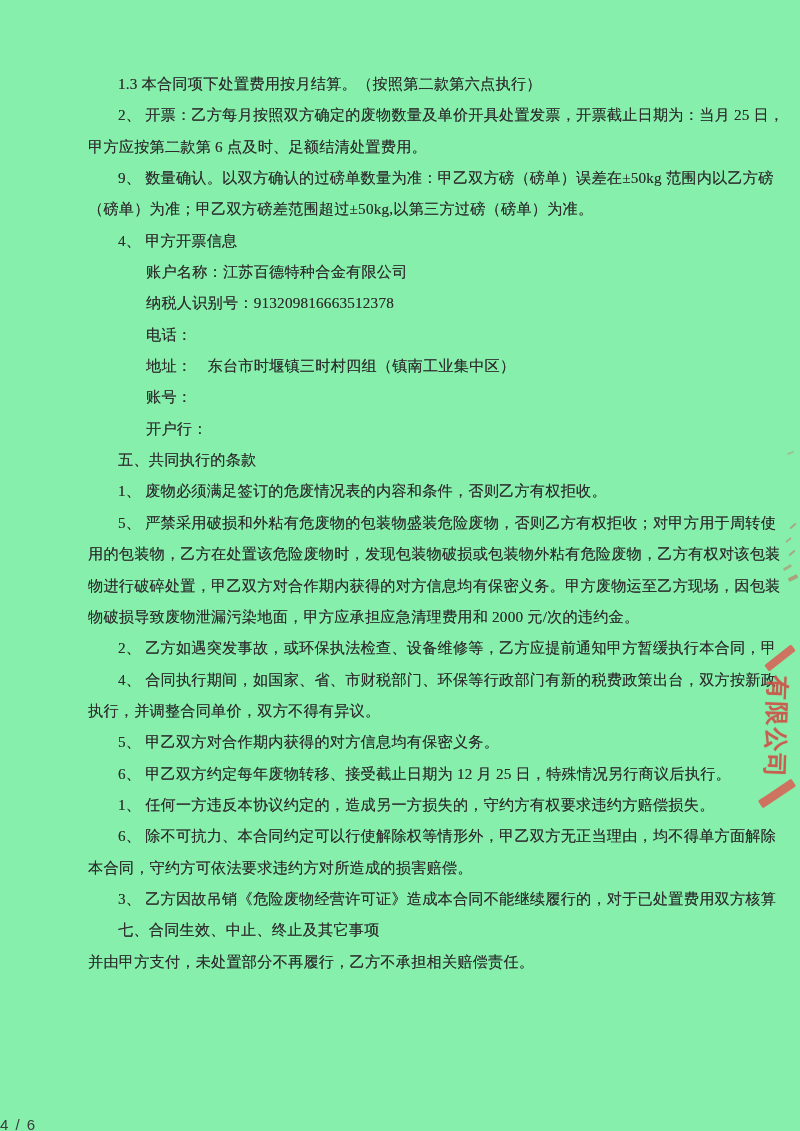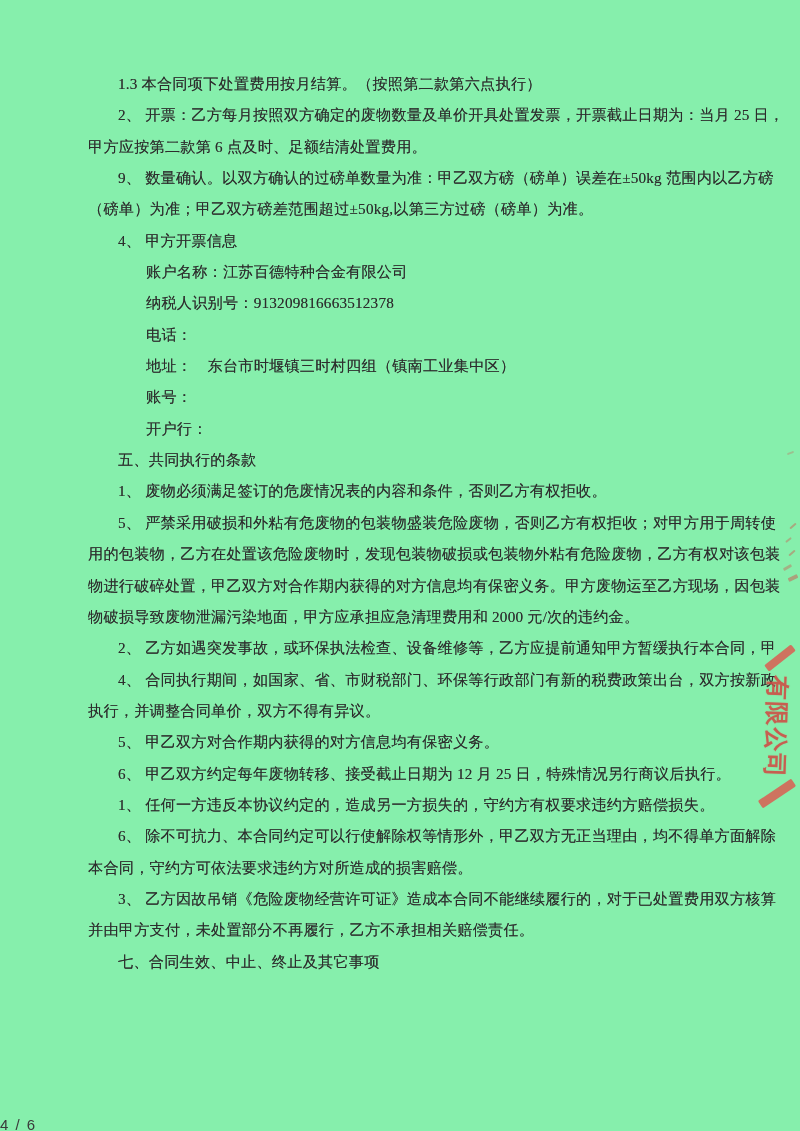--- a/index.html
+++ b/index.html
@@ -98,22 +98,22 @@
     <div class="ln">物破损导致废物泄漏污染地面，甲方应承担应急清理费用和 2000 元/次的违约金。</div>
     <div class="ln ind">2、 乙方如遇突发事故，或环保执法检查、设备维修等，乙方应提前通知甲方暂缓执行本合同，甲</div>
     <div class="ln ind">4、 合同执行期间，如国家、省、市财税部门、环保等行政部门有新的税费政策出台，双方按新政</div>
     <div class="ln">执行，并调整合同单价，双方不得有异议。</div>
     <div class="ln ind">5、 甲乙双方对合作期内获得的对方信息均有保密义务。</div>
     <div class="ln ind">6、 甲乙双方约定每年废物转移、接受截止日期为 12 月 25 日，特殊情况另行商议后执行。</div>
     <div class="ln ind">1、 任何一方违反本协议约定的，造成另一方损失的，守约方有权要求违约方赔偿损失。</div>
     <div class="ln ind">6、 除不可抗力、本合同约定可以行使解除权等情形外，甲乙双方无正当理由，均不得单方面解除</div>
     <div class="ln">本合同，守约方可依法要求违约方对所造成的损害赔偿。</div>
     <div class="ln ind">3、 乙方因故吊销《危险废物经营许可证》造成本合同不能继续履行的，对于已处置费用双方核算</div>
+    <div class="ln ind">七、合同生效、中止、终止及其它事项</div>
     <div class="ln">并由甲方支付，未处置部分不再履行，乙方不承担相关赔偿责任。</div>
-    <div class="ln ind">七、合同生效、中止、终止及其它事项</div>
   </div>
 
   <div class="pagenum">4 / 6</div>
 
   <div>
     <div class="wedge top"></div>
     <div class="seal-text">有限公司</div>
     <div class="wedge bottom"></div>
     <div class="smudge s1"></div>
     <div class="smudge s2"></div>

